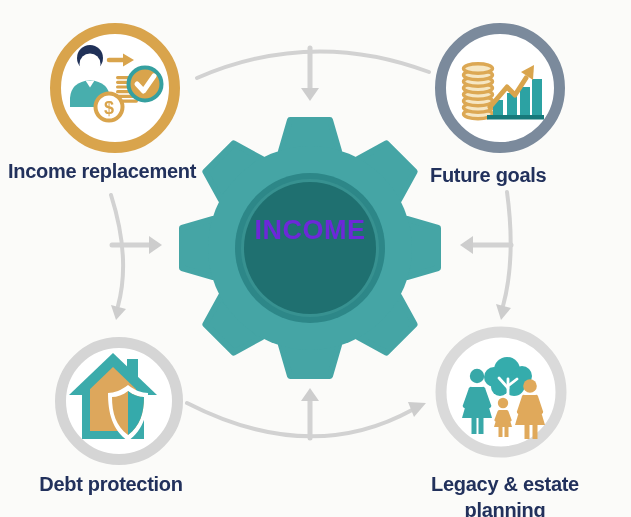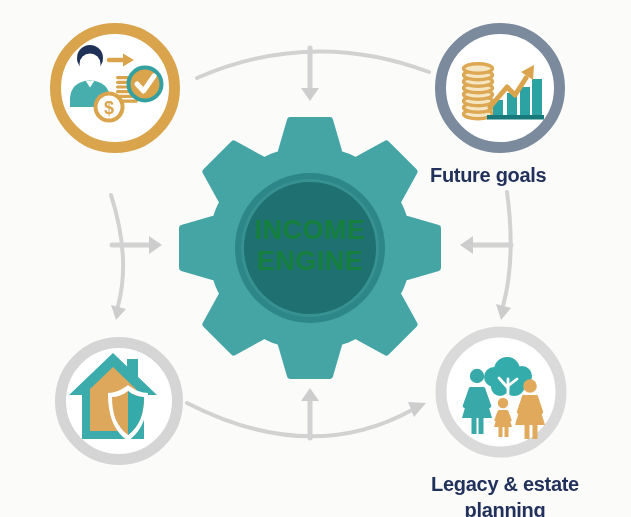--- a/index.html
+++ b/index.html
@@ -18,21 +18,21 @@
     letter-spacing:-0.3px;
     color:#22315C;
     line-height:26px;
   }
   .lbl-tl{left:8px;top:158px;width:210px;text-align:left;}
   .lbl-tr{left:430px;top:162px;width:160px;}
   .lbl-bl{left:21px;top:471px;width:180px;text-align:center;}
   .lbl-br{left:395px;top:471px;width:220px;text-align:center;}
   .gear-text{
     position:absolute;left:225px;top:215px;width:170px;
-    text-align:center;color:#15803d;font-weight:700;
+    text-align:center;color:#6d28d9;font-weight:700;
     font-size:27px;line-height:31px;letter-spacing:0.5px;
   }
   .gear-text span{display:block;}
 </style>
 </head>
 <body>
 
 <div class="stage">
 
   <svg width="631" height="517" viewBox="0 0 631 517">
@@ -207,19 +207,20 @@
         <line x1="101" y1="71" x2="106" y2="86" stroke="#E0A95B" stroke-width="4.2" stroke-linecap="round"></line>
         <polygon points="89,69 101,69 110,99 80,99"></polygon>
         <rect x="89.5" y="99" width="5" height="14"></rect>
         <rect x="97.5" y="99" width="5" height="14"></rect>
       </g>
     </g>
   </svg>
 
   <div class="gear-text">
     <span>INCOME</span>
-    <span>ENGINE</span>
   </div>
 
+  <div class="node-label lbl-tl">Income replacement</div>
   <div class="node-label lbl-tr">Future goals</div>
+  <div class="node-label lbl-bl">Debt protection</div>
   <div class="node-label lbl-br">Legacy &amp; estate planning</div>
 
 </div>
 
 </body></html>

